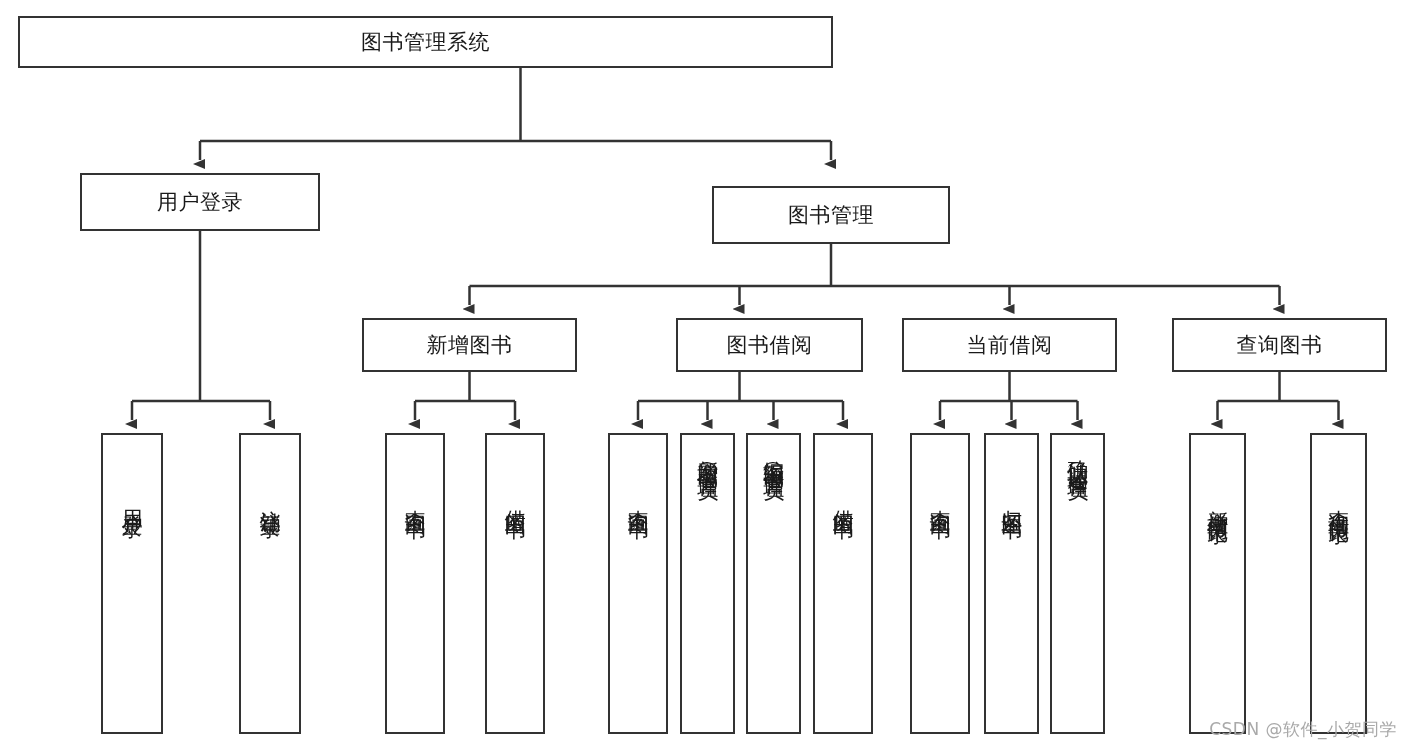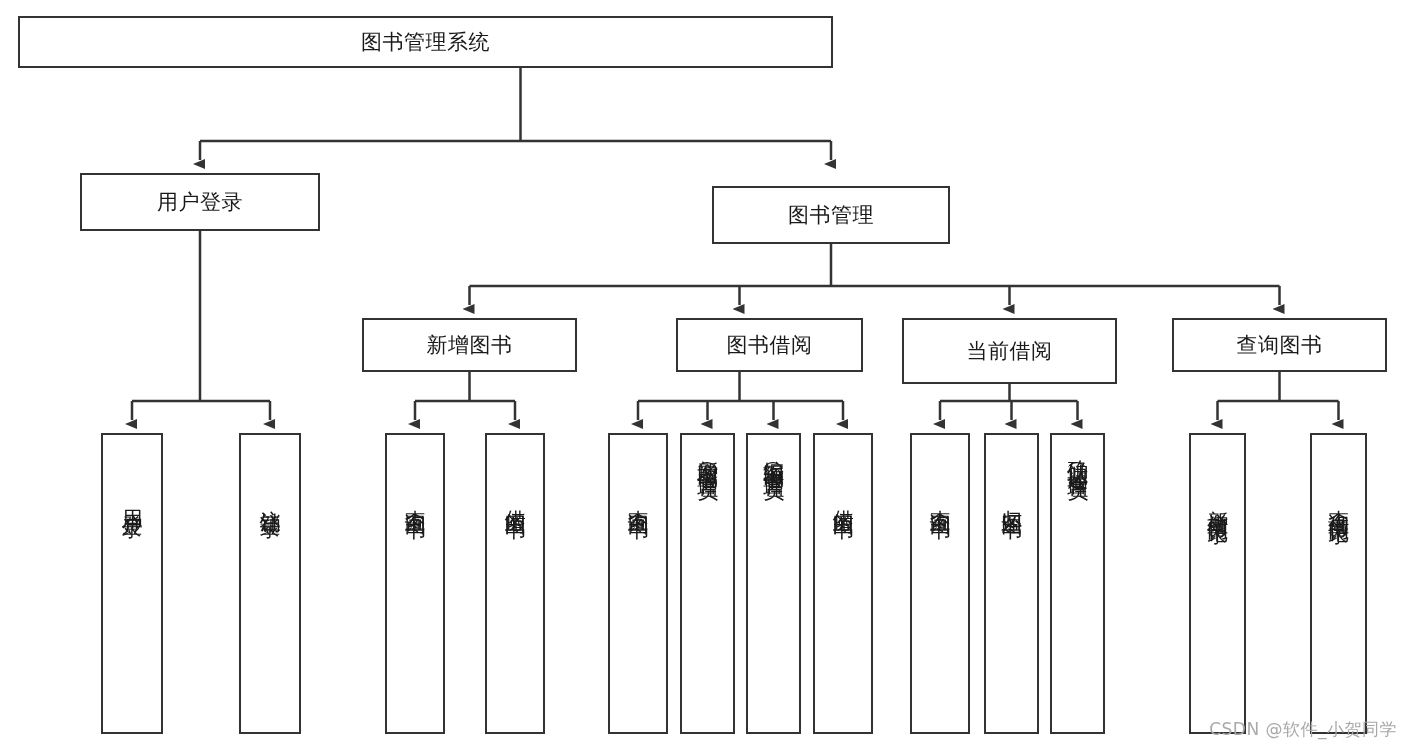--- a/index.html
+++ b/index.html
@@ -113,21 +113,21 @@
       </div>
       <div class="node" style="left: 712px; top: 186px; width: 238px; height: 58px;">
         <span class="node-label">图书管理</span>
       </div>
       <div class="node" style="left: 362px; top: 318px; width: 215px; height: 54px;">
         <span class="node-label">新增图书</span>
       </div>
       <div class="node" style="left: 632px; top: 318px; width: 187px; height: 54px; margin-left: 44px;">
         <span class="node-label">图书借阅</span>
       </div>
-      <div class="node" style="left: 902px; top: 318px; width: 215px; height: 66px; text-align: center;">
+      <div class="node" style="left: 902px; top: 318px; width: 215px; height: 54px; text-align: center;">
         <span class="node-label">当前借阅</span>
       </div>
       <div class="node" style="left: 1172px; top: 318px; width: 215px; height: 54px;">
         <span class="node-label">查询图书</span>
       </div>
       <div class="node vertical" style="left: 101px; top: 433px; width: 62px; height: 301px;">
         <span class="node-label">用户登录</span>
       </div>
       <div class="node vertical" style="left: 239px; top: 433px; width: 62px; height: 301px;">
         <span class="node-label">注销登录</span>

